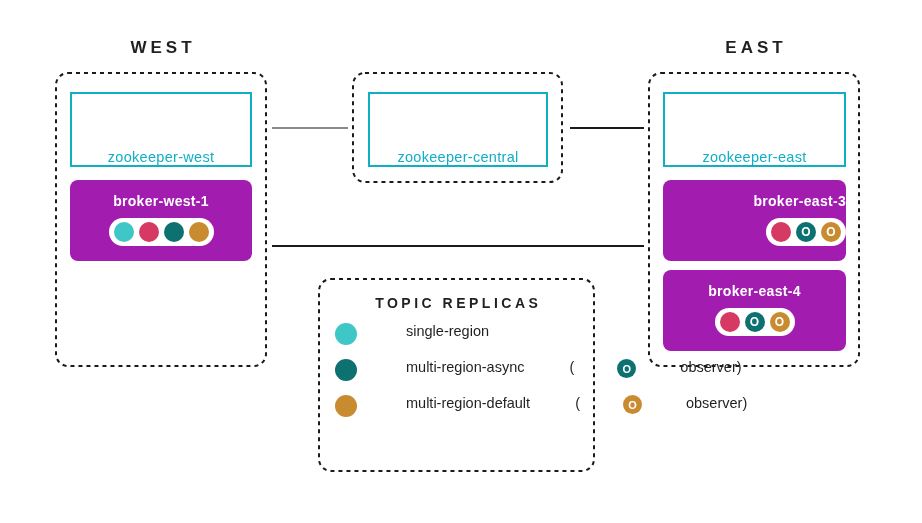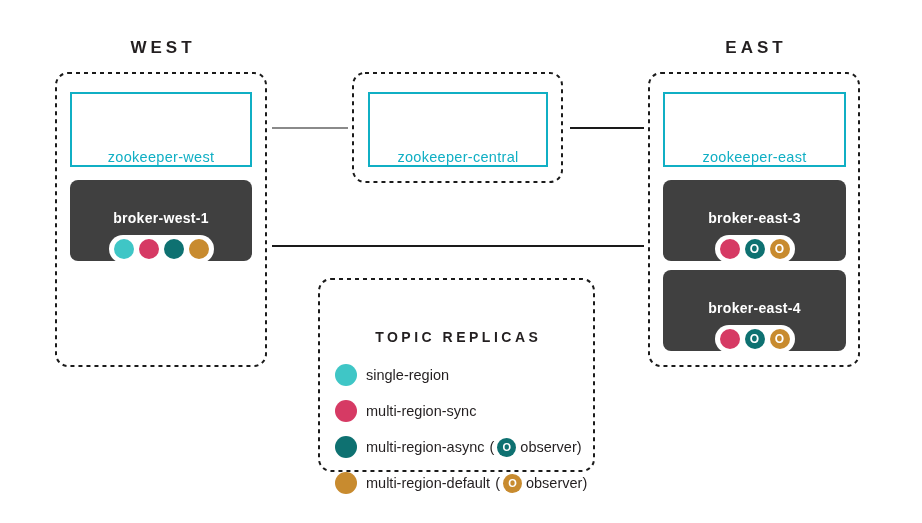--- a/index.html
+++ b/index.html
@@ -52,31 +52,31 @@
     letter-spacing: 0.3px;
   }
   .zk-west    { left: 70px;  top: 92px; width: 182px; height: 75px; }
   .zk-central { left: 368px; top: 92px; width: 180px; height: 75px; }
   .zk-east    { left: 663px; top: 92px; width: 183px; height: 75px; }
 
   .broker {
     position: absolute;
     width: 182px;
     height: 81px;
-    background: #404040;
+    background: #a21caf;
     border-radius: 8px;
     display: flex;
     flex-direction: column;
     align-items: center;
-    padding-top: 30px;
+    padding-top: 13px;
   }
   .broker-we { width: 183px; }
   .bw1 { left: 70px;  top: 180px; }
   .bw2 { left: 70px;  top: 270px; }
-  .be3 { left: 663px; top: 180px; }
+  .be3 { left: 663px; top: 180px; align-items: flex-end; }
   .be4 { left: 663px; top: 270px; }
 
   .broker-label {
     font-size: 14px;
     font-weight: 700;
     color: #ffffff;
     letter-spacing: 0.3px;
     height: 17px;
     line-height: 17px;
   }
@@ -114,31 +114,30 @@
   }
   .legend-title {
     text-align: center;
     font-size: 14px;
     font-weight: 700;
     letter-spacing: 3.5px;
     text-indent: 3.5px;
     color: #231f20;
     height: 18px;
     line-height: 18px;
-    margin-top: 34px;
   }
   .legend-items { margin-top: 11px; }
   .legend-row {
     display: flex;
-    align-items: center;
     height: 36px;
     padding-left: 17px;
     font-size: 14.5px;
     color: #231f20;
     white-space: nowrap;
+    gap: 40px;
   }
   .legend-swatch {
     width: 22px;
     height: 22px;
     border-radius: 50%;
     margin-right: 9px;
     flex: 0 0 auto;
   }
   .legend-paren-open { margin-left: 5px; margin-right: 3px; }
   .legend-observer-dot {
@@ -217,27 +216,20 @@
     <div class="legend-items">
 
       <div class="legend-row">
         <span class="legend-swatch" style="background-color: rgb(63, 198, 198);"></span>
         <span>single-region</span>
         <span class="legend-paren-open"></span>
 
         <span></span>
       </div>
 
-      <div class="legend-row">
-        <span class="legend-swatch" style="background-color: rgb(214, 58, 100);"></span>
-        <span>multi-region-sync</span>
-        <span class="legend-paren-open"></span>
-
-        <span></span>
-      </div>
 
       <div class="legend-row">
         <span class="legend-swatch" style="background-color: rgb(14, 113, 113);"></span>
         <span>multi-region-async</span>
         <span class="legend-paren-open">(</span>
         <span class="legend-observer-dot" style="background-color: rgb(14, 113, 113);">O</span>
         <span>observer)</span>
       </div>
 
       <div class="legend-row">

